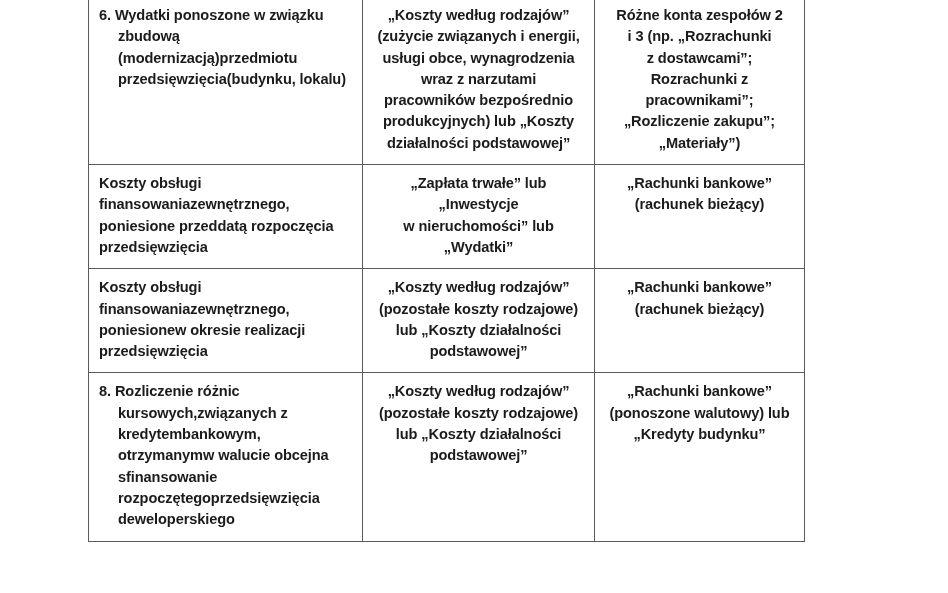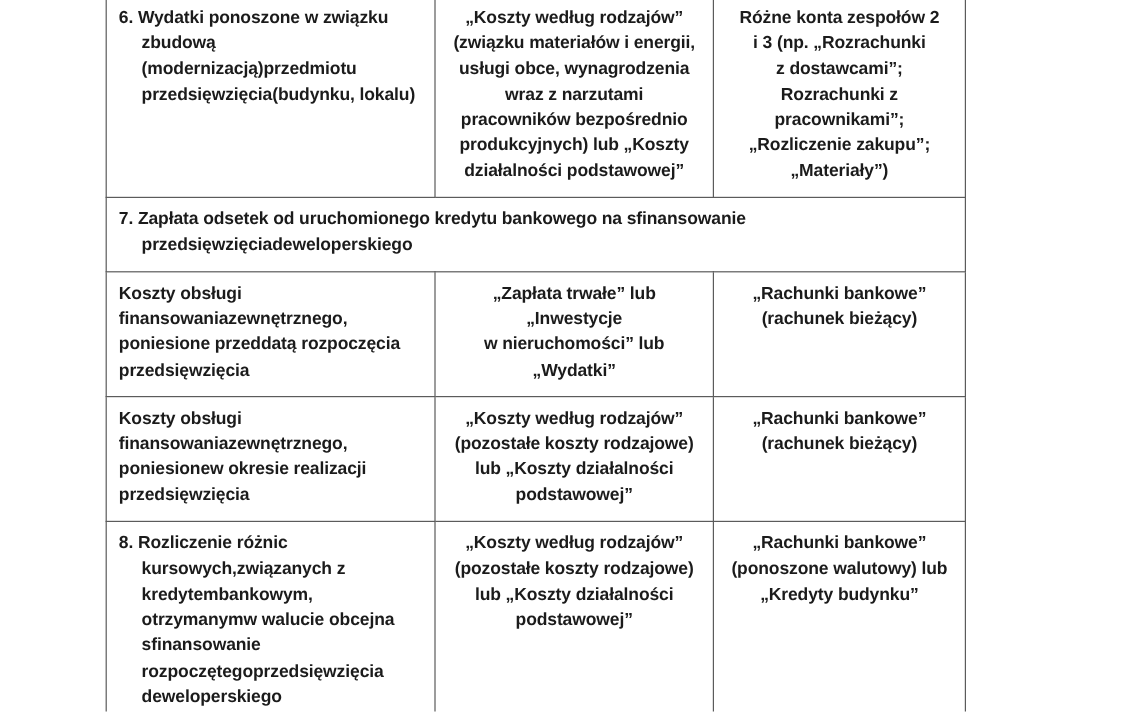--- a/index.html
+++ b/index.html
@@ -84,46 +84,41 @@
       </colgroup>
       <tbody>
 
         <tr>
           <td>
             <span class="item"><span class="ln">6. Wydatki ponoszone w związku z</span><span class="ln">budową (modernizacją)</span><span class="ln">przedmiotu przedsięwzięcia</span><span class="ln">(budynku, lokalu)</span></span>
           </td>
           <td>
             <span class="cell-lines">
                 <span class="ln">„Koszty według rodzajów”</span>
-                <span class="ln">(związku materiałów i energii,</span>
+                <span class="ln">(zużycie związanych i energii,</span>
                 <span class="ln">usługi obce, wynagrodzenia</span>
                 <span class="ln">wraz z narzutami</span>
                 <span class="ln">pracowników bezpośrednio</span>
                 <span class="ln">produkcyjnych) lub „Koszty</span>
                 <span class="ln">działalności podstawowej”</span>
               </span>
           </td>
           <td>
             <span class="cell-lines">
                 <span class="ln">Różne konta zespołów 2</span>
                 <span class="ln">i 3 (np. „Rozrachunki</span>
                 <span class="ln">z dostawcami”;</span>
                 <span class="ln">Rozrachunki z</span>
                 <span class="ln">pracownikami”;</span>
                 <span class="ln">„Rozliczenie zakupu”;</span>
                 <span class="ln">„Materiały”)</span>
               </span>
           </td>
         </tr>
 
-        <tr class="full-row">
-          <td colspan="3">
-            <span class="item"><span class="ln">7. Zapłata odsetek od uruchomionego kredytu bankowego na sfinansowanie przedsięwzięcia</span><span class="ln">deweloperskiego</span></span>
-          </td>
-        </tr>
 
         <tr>
           <td>
             <span class="plain"><span class="ln">Koszty obsługi finansowania</span><span class="ln">zewnętrznego, poniesione przed</span><span class="ln">datą rozpoczęcia przedsięwzięcia</span></span>
           </td>
           <td>
             <span class="cell-lines">
                 <span class="ln">„Zapłata trwałe” lub</span>
                 <span class="ln">„Inwestycje</span>
                 <span class="ln">w nieruchomości” lub</span>

